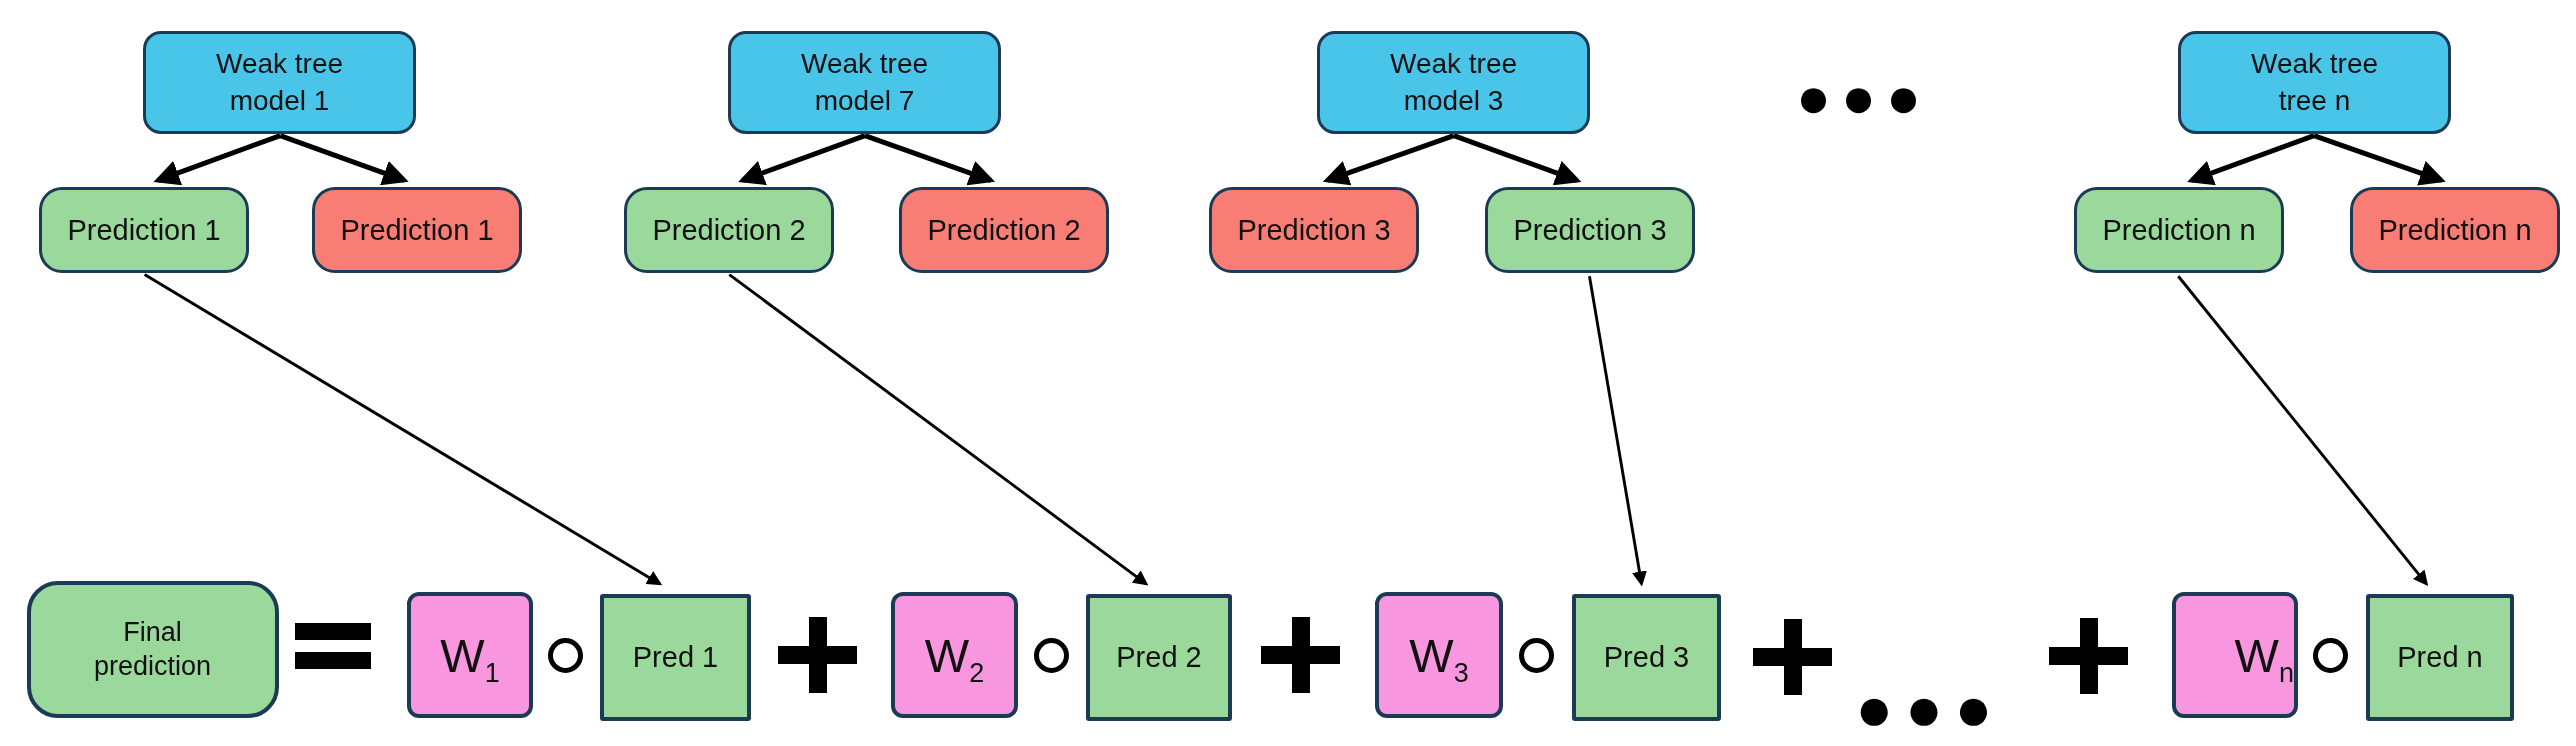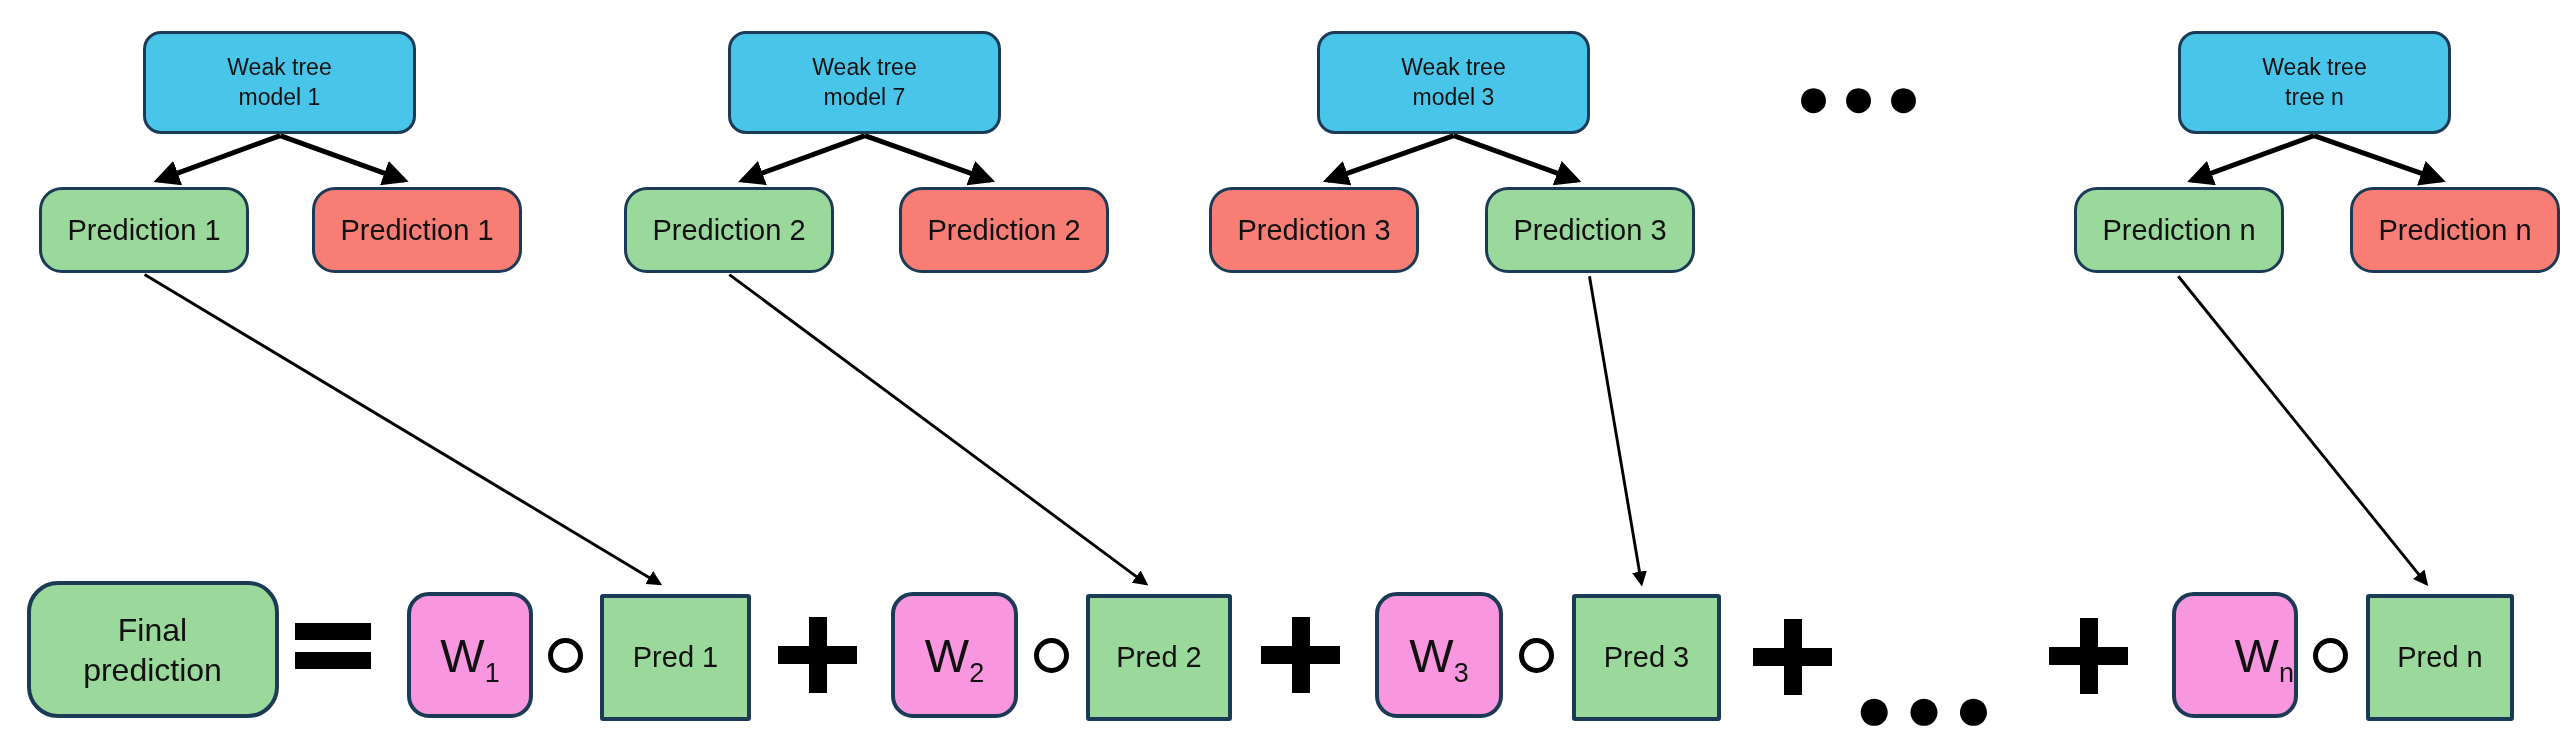--- a/index.html
+++ b/index.html
@@ -19,26 +19,26 @@
     color:var(--ink);
     overflow:hidden;
   }
   .box{
     position:absolute;box-sizing:border-box;
     display:flex;align-items:center;justify-content:center;
     text-align:center;
     border:3.3px solid var(--border);
     color:var(--ink);
   }
-  .model{background:var(--blue);border-radius:18px;font-size:23px;line-height:1.3;font-weight:400;}
+  .model{background:var(--blue);border-radius:18px;font-size:28px;line-height:1.3;font-weight:400;}
   .pred-top{border-radius:23px;font-size:29px;}
   .green{background:var(--green);}
   .red{background:var(--red);}
-  .final{background:var(--green);border-radius:31px;border-width:4.1px;font-size:32px;line-height:1.25;}
-  .weight{background:var(--pink);border-radius:22px;border-width:4.1px;font-size:47px;}
+  .final{background:var(--green);border-radius:31px;border-width:4.1px;font-size:27px;line-height:1.25;}
+  .weight{background:var(--pink);border-radius:12px;border-width:4.1px;font-size:47px;}
   .weight sub{font-size:27px;line-height:0;}
   .pred-bottom{background:var(--green);border-radius:3px;border-width:4.1px;font-size:29px;}
   .ellipsis{
     position:absolute;color:#000;font-weight:700;
     letter-spacing:10px;line-height:1;
   }
   .compose{
     position:absolute;width:35px;height:35px;box-sizing:border-box;
     border:5px solid #000;border-radius:50%;background:transparent;
   }

